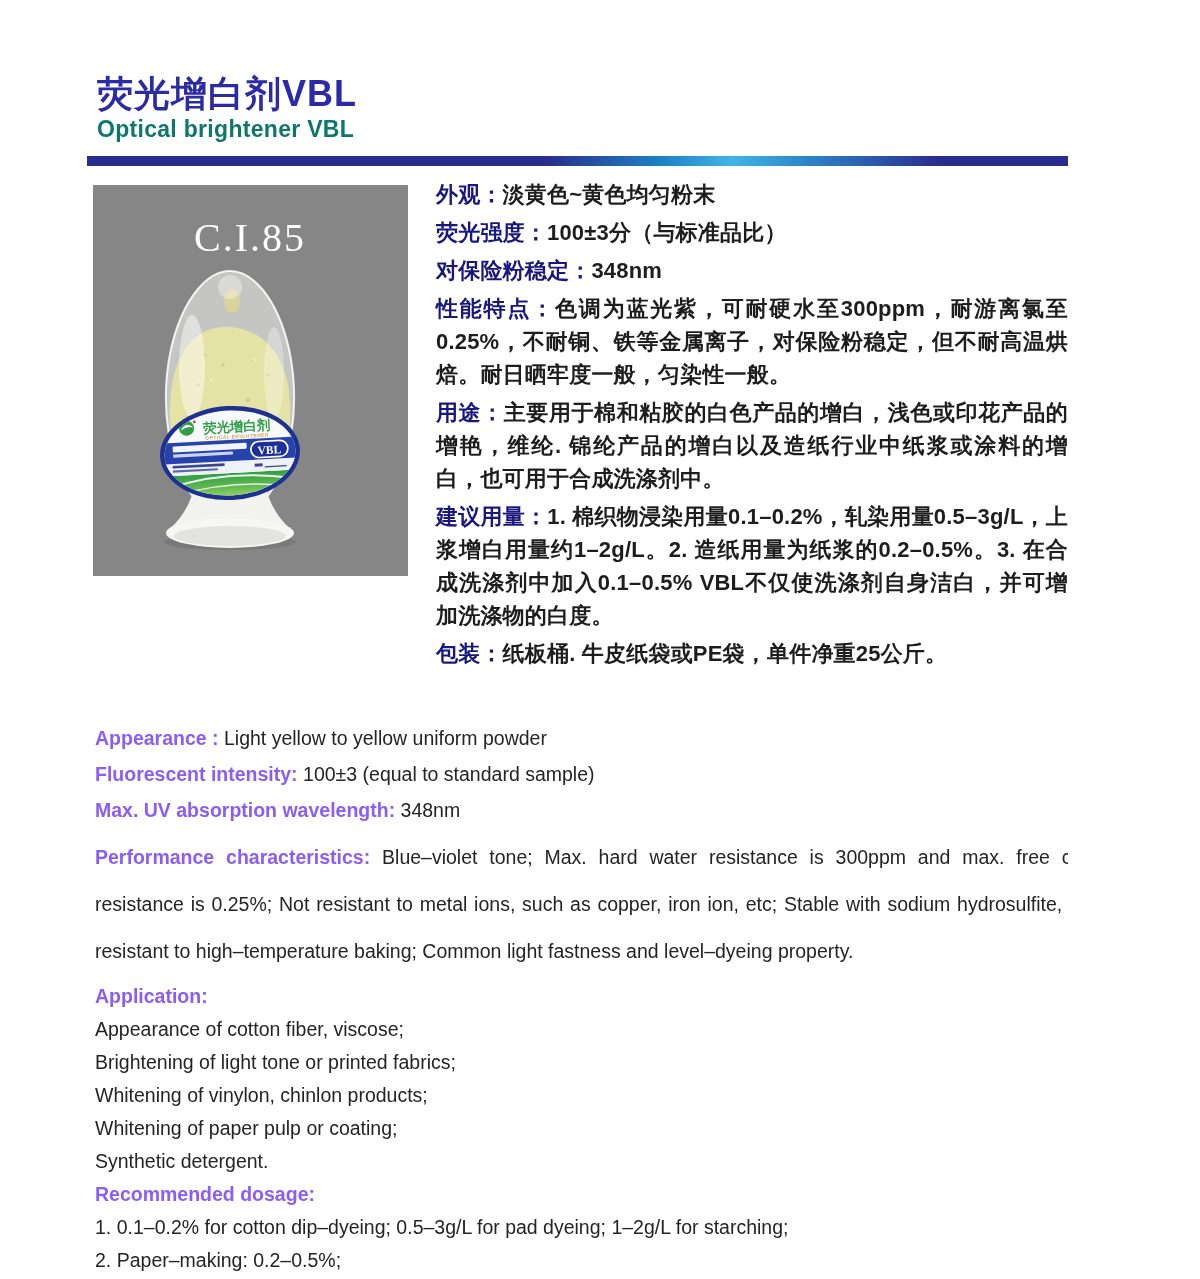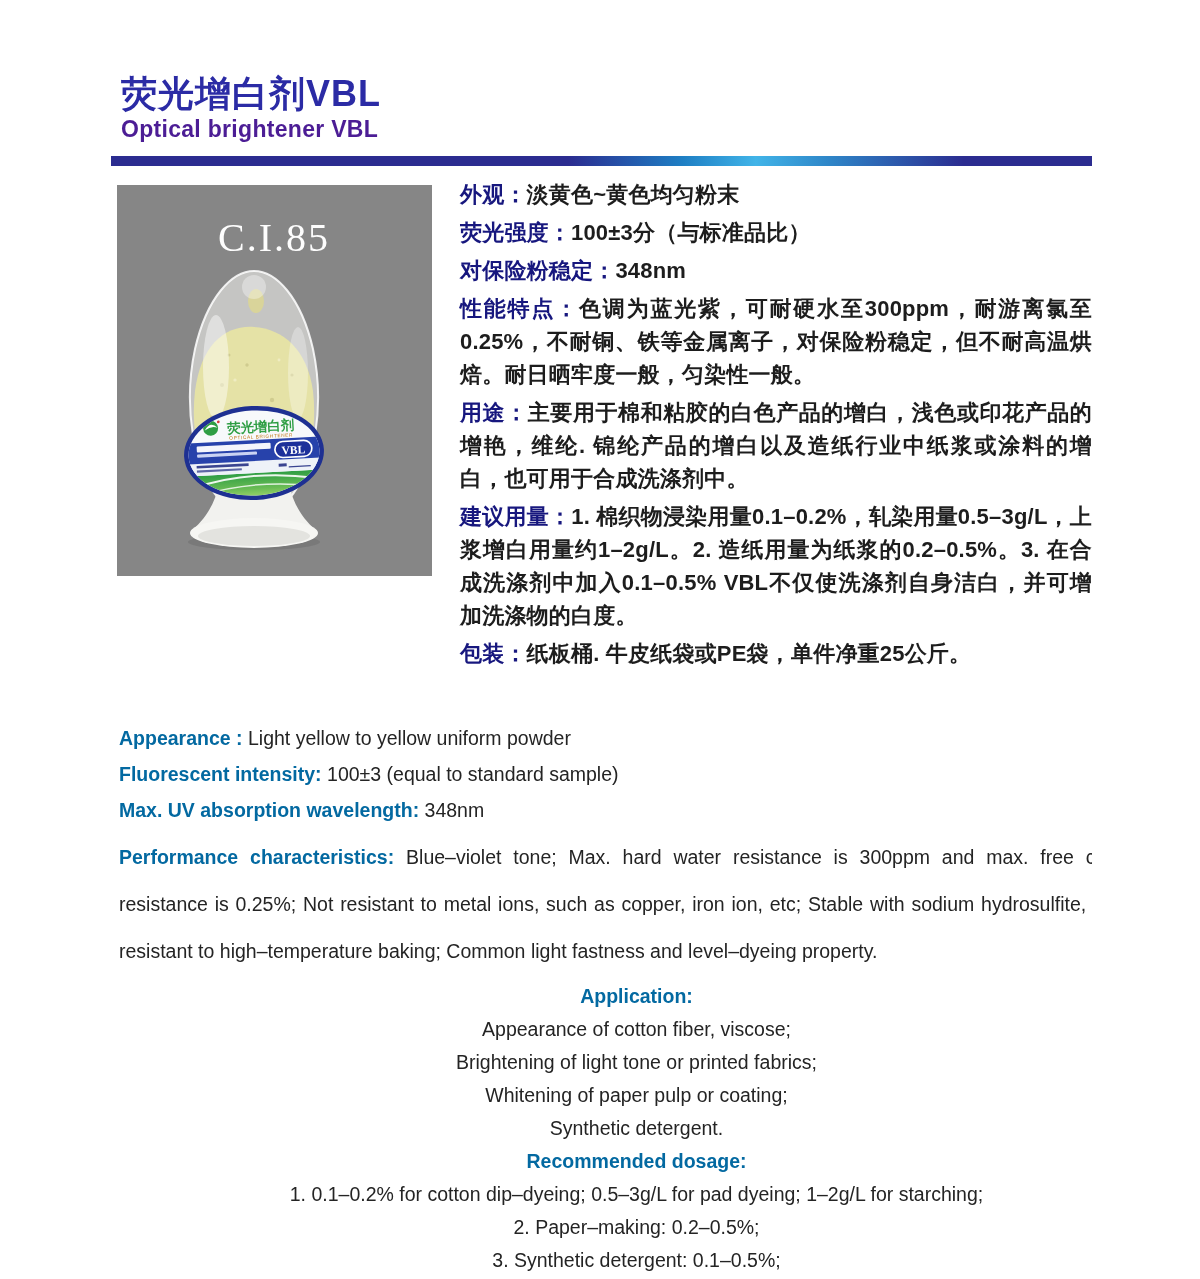--- a/index.html
+++ b/index.html
@@ -1,39 +1,39 @@
 <!DOCTYPE html>
 <html><head>
 <meta charset="utf-8">
 <style>
   html,body{margin:0;padding:0;background:#ffffff;}
   body{width:1200px;height:1279px;font-family:"Liberation Sans","DejaVu Sans",sans-serif;-webkit-font-smoothing:antialiased;}
-  .page{position:relative;width:1068px;height:1279px;overflow:hidden;background:#ffffff;padding-left:24px;}
+  .page{position:relative;width:1068px;height:1279px;overflow:hidden;background:#ffffff;}
 
   
   .header{padding:74px 0 0 87px;}
   .title{margin:0 0 0 10px;font-size:36px;line-height:40px;font-weight:700;color:#2b2ba5;letter-spacing:1px;}
-  .subtitle{margin:2px 0 0 10px;font-size:23px;line-height:26px;font-weight:700;color:#4c1d95;letter-spacing:.3px;}
+  .subtitle{margin:2px 0 0 10px;font-size:23px;line-height:26px;font-weight:700;color:#0f766e;letter-spacing:.3px;}
   .rule{margin-top:14px;width:1040px;height:10px;
         background:linear-gradient(90deg,#2b2c90 0%,#2b2c90 44%,#1e7fc4 55%,#41b4e8 62%,#2e86c8 69%,#2b2c90 82%,#2b2c90 100%);}
 
   
   .top{display:flex;align-items:flex-start;margin:19px 0 0 93px;}
   .photo{width:315px;height:391px;flex:0 0 auto;display:block;}
   .zh{width:755px;margin-left:28px;margin-top:-7px;}
   .zh p{margin:0 0 5px;font-size:22px;line-height:33px;font-weight:700;color:#1d1d1d;
         text-align:justify;letter-spacing:.2px;}
   .zh .lbl{color:#17177e;}
 
   
   .en{margin:51px 0 0 95px;width:1035px;color:#242424;}
-  .en .h{color:#0369a1;font-weight:700;}
+  .en .h{color:#8b5cf6;font-weight:700;}
   .en .row{margin:0 0 12px;font-size:19.5px;line-height:24px;}
   .en .para{margin:0 0 9px;font-size:19.5px;line-height:47px;text-align:justify;}
-  .en .item{margin:0 0 9px;font-size:19.5px;line-height:24px;text-align:center;}
+  .en .item{margin:0 0 9px;font-size:19.5px;line-height:24px;}
 </style>
 </head>
 <body>
 
 <div class="page">
 
   <div class="header">
     <h1 class="title">荧光增白剂VBL</h1>
     <h2 class="subtitle">Optical brightener VBL</h2>
     <div class="rule"></div>
@@ -145,20 +145,21 @@
   <div class="en">
     <p class="row"><span class="h">Appearance :</span> <span>Light yellow to yellow uniform powder</span></p>
     <p class="row"><span class="h">Fluorescent intensity:</span> <span>100±3 (equal to standard sample)</span></p>
     <p class="row"><span class="h">Max. UV absorption wavelength:</span> <span>348nm</span></p>
 
     <p class="para"><span class="h">Performance characteristics:</span> <span>Blue–violet tone; Max. hard water resistance is 300ppm and max. free chlorine resistance is 0.25%; Not resistant to metal ions, such as copper, iron ion, etc; Stable with sodium hydrosulfite, but not resistant to high–temperature baking; Common light fastness and level–dyeing property.</span></p>
 
     <p class="item"><span class="h">Application:</span></p>
     <p class="item">Appearance of cotton fiber, viscose;</p>
     <p class="item">Brightening of light tone or printed fabrics;</p>
+    <p class="item">Whitening of vinylon, chinlon products;</p>
     <p class="item">Whitening of paper pulp or coating;</p>
     <p class="item">Synthetic detergent.</p>
 
     <p class="item"><span class="h">Recommended dosage:</span></p>
     <p class="item">1. 0.1–0.2% for cotton dip–dyeing; 0.5–3g/L for pad dyeing; 1–2g/L for starching;</p>
     <p class="item">2. Paper–making: 0.2–0.5%;</p>
     <p class="item">3. Synthetic detergent: 0.1–0.5%;</p>
 
   </div>
 

